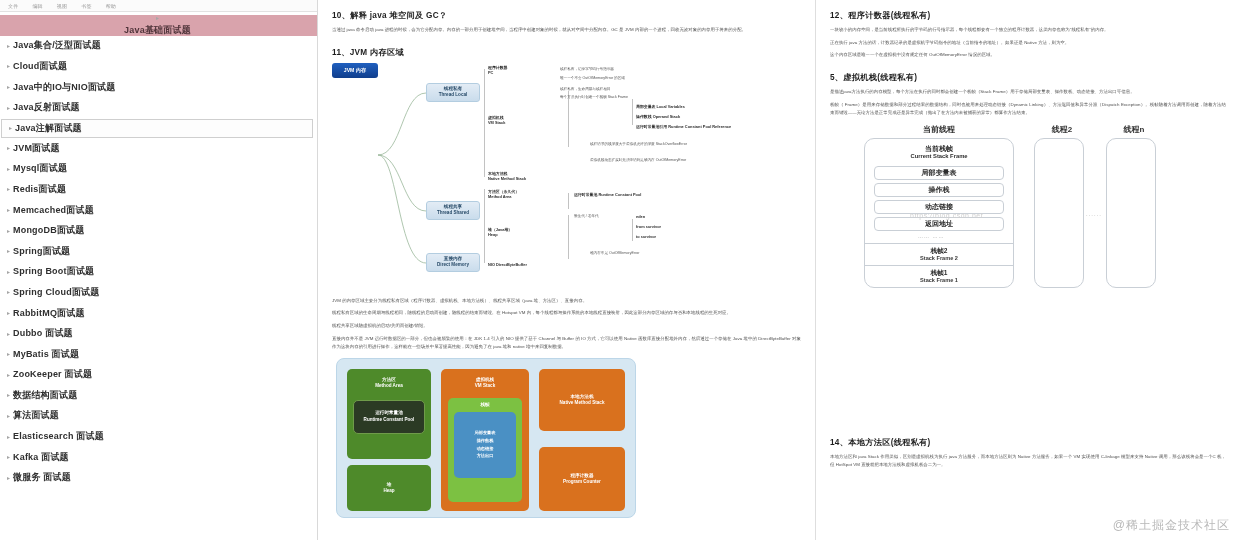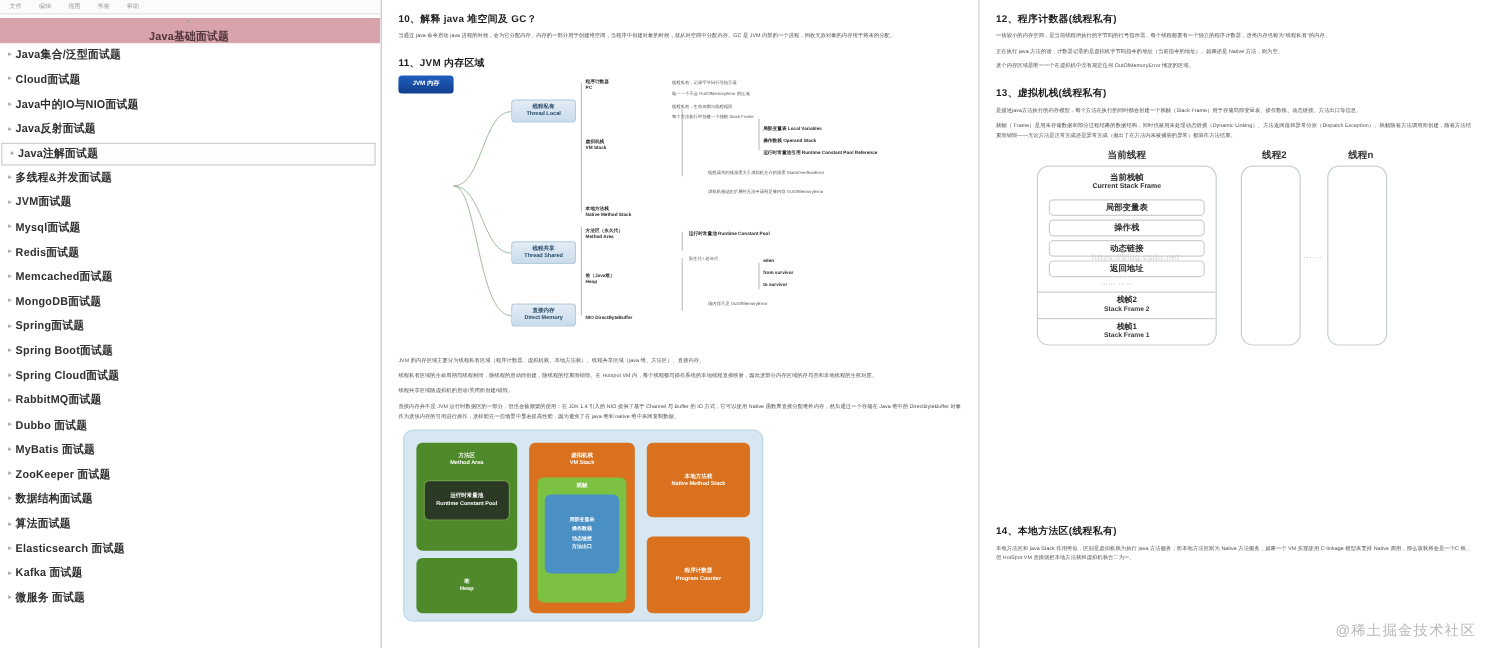--- a/index.html
+++ b/index.html
@@ -88,21 +88,21 @@
     background: #fdfdfd;
     height: 19px;
     margin: 1px 4px 0 1px;
   }
 
   
   .doc-area {
     flex: 1;
     display: flex;
     height: 540px;
-    background: #a21caf;
+    background: #404040;
     position: relative;
   }
   .doc-col {
     position: relative;
     height: 540px;
     background: #fff;
     overflow: hidden;
     padding: 4px 14px 0 14px;
   }
   .doc-col.center { width: 498px; border-right: 1px solid #dedede; }
@@ -344,24 +344,20 @@
           <span class="caret">▸</span>
           <span class="nav-label">Java中的IO与NIO面试题</span>
         </div>
         <div class="nav-item">
           <span class="caret">▸</span>
           <span class="nav-label">Java反射面试题</span>
         </div>
         <div class="nav-item focused">
           <span class="caret">▸</span>
           <span class="nav-label">Java注解面试题</span>
-        </div>
-        <div class="nav-item">
-          <span class="caret">▸</span>
-          <span class="nav-label">多线程&amp;并发面试题</span>
         </div>
         <div class="nav-item">
           <span class="caret">▸</span>
           <span class="nav-label">JVM面试题</span>
         </div>
         <div class="nav-item">
           <span class="caret">▸</span>
           <span class="nav-label">Mysql面试题</span>
         </div>
         <div class="nav-item">
@@ -587,21 +583,21 @@
       </div>
     </section>
 
     <section class="doc-col right">
 
       <div class="q-head">12、程序计数器(线程私有)</div>
       <p class="p-blur">一块较小的内存空间，是当前线程所执行的字节码的行号指示器，每个线程都要有一个独立的程序计数器，这类内存也称为"线程私有"的内存。</p>
       <p class="p-blur">正在执行 java 方法的话，计数器记录的是虚拟机字节码指令的地址（当前指令的地址）。如果还是 Native 方法，则为空。</p>
       <p class="p-blur">这个内存区域是唯一一个在虚拟机中没有规定任何 OutOfMemoryError 情况的区域。</p>
 
-      <div class="q-head spaced">13、虚拟机栈(线程私有)</div>
+      <div class="q-head spaced">5、虚拟机栈(线程私有)</div>
       <p class="p-blur">是描述java方法执行的内存模型，每个方法在执行的同时都会创建一个栈帧（Stack Frame）用于存储局部变量表、操作数栈、动态链接、方法出口等信息。</p>
       <p class="p-blur">栈帧（ Frame）是用来存储数据和部分过程结果的数据结构，同时也被用来处理动态链接（Dynamic Linking）、方法返回值和异常分派（Dispatch Exception）。栈帧随着方法调用而创建，随着方法结束而销毁——无论方法是正常完成还是异常完成（抛出了在方法内未被捕获的异常）都算作方法结束。</p>
 
       <div class="stackdiag">
         <div class="sd-title" style="left:20px;top:0;width:150px;">当前线程</div>
         <div class="sd-title" style="left:190px;top:0;width:56px;">线程2</div>
         <div class="sd-title" style="left:262px;top:0;width:56px;">线程n</div>
 
         <div class="sd-thread" style="left:20px;top:14px;width:150px;height:150px;"></div>
         <div class="sd-thread" style="left:190px;top:14px;width:50px;height:150px;"></div>

